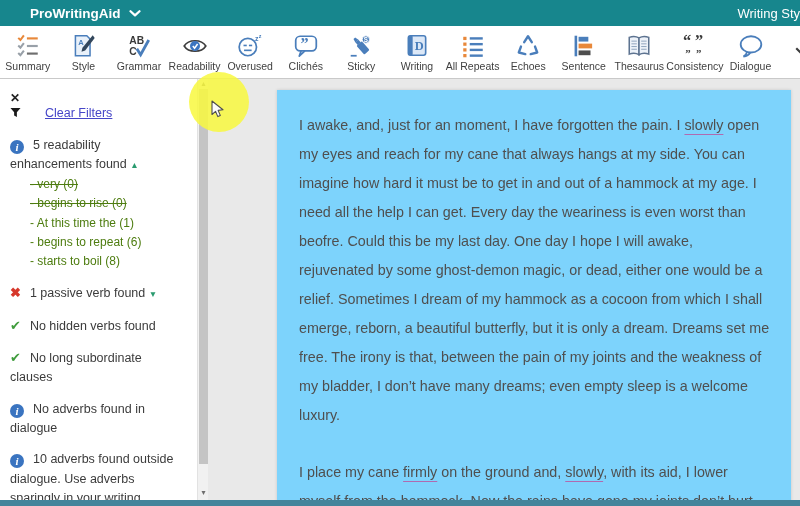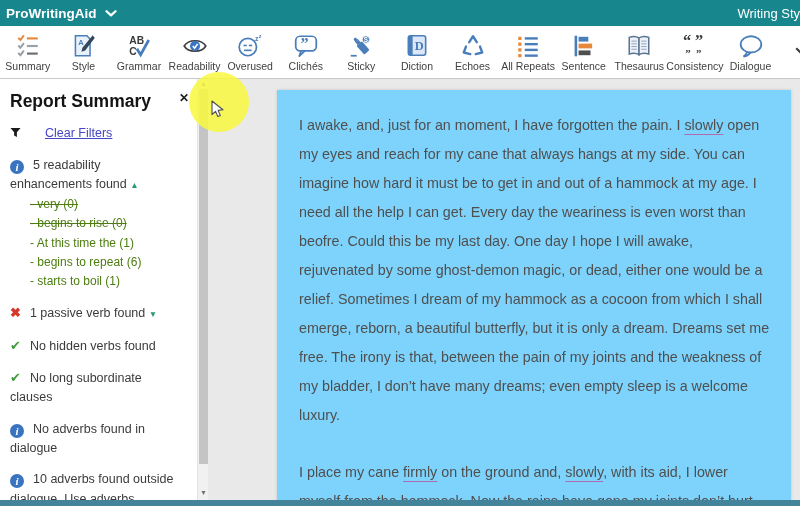--- a/index.html
+++ b/index.html
@@ -1,21 +1,21 @@
 <!DOCTYPE html>
 <html style="--teal: #17868d; --icon-blue: #4a7ebb; --icon-orange: #e8883a; --link-blue: #4646c8; --underline-purple: #b06ab0; --highlight-yellow: #f9f93f; --check-green: #3f9c3c; --error-red: #d6382b; --info-blue: #3a74c0; --arrow-teal: #2a9b6f; --bottom-bar: #44849b; --workspace-gray: #e9e9e9;"><head>
 <meta charset="utf-8">
 <style>
   html,body{margin:0;padding:0;}
   body{width:800px;height:506px;overflow:hidden;font-family:"Liberation Sans",sans-serif;background:#fff;}
   .app{position:relative;width:800px;height:506px;overflow:hidden;}
 
   
   .topbar{height:26px;background:var(--teal,#17868d);display:flex;align-items:center;justify-content:space-between;color:#fff;}
-  .app-menu{display:flex;align-items:center;gap:8px;padding-left:6px;font-size:13.5px;font-weight:bold;cursor:pointer;}
+  .app-menu{display:flex;align-items:center;gap:8px;padding-left:30px;font-size:13.5px;font-weight:bold;cursor:pointer;}
   .topbar-right{font-size:13px;white-space:nowrap;margin-right:-3px;}
 
   
   .toolbar{height:53px;box-sizing:border-box;background:#fff;border-bottom:1px solid #c9c9c9;display:flex;overflow:hidden;}
   .tb-item{flex:0 0 55.6px;width:55.6px;display:flex;flex-direction:column;align-items:center;padding-top:5px;cursor:pointer;}
   .tb-icon{height:29px;display:flex;align-items:center;justify-content:center;}
   .tb-label{font-size:10.5px;color:#3f3f3f;white-space:nowrap;margin-top:0;}
 
   
   .content{display:flex;height:421px;position:relative;}
@@ -154,49 +154,49 @@
         <span class="tb-label">Sticky</span>
       </div>
       <div class="tb-item">
         <span class="tb-icon">
           <svg width="28" height="26" viewBox="0 0 24 24">
             <rect x="4" y="2.5" width="16" height="18" rx="2" fill="#dce8f7" stroke="#4a7ebb" stroke-width="1.5"></rect>
             <rect x="4" y="2.5" width="4" height="18" rx="1" fill="#4a7ebb"></rect>
             <text x="14" y="16" font-size="11.5" font-weight="bold" fill="#4a7ebb" text-anchor="middle" font-family="Liberation Serif,serif">D</text>
           </svg>
         </span>
-        <span class="tb-label">Diction</span>
-      </div>
-      <div class="tb-item">
-        <span class="tb-icon">
-          <svg width="28" height="26" viewBox="0 0 24 24" fill="none" stroke="#4a7ebb" stroke-width="2.2" stroke-linecap="round" stroke-linejoin="round">
-            <path d="M8.5 8.5 L12 3 L15.5 8.5"></path>
-            <path d="M5.5 12.5 L3.5 18 L9.5 19.5"></path>
-            <path d="M18.5 12.5 L20.5 18 L14.5 19.5"></path>
-          </svg>
-        </span>
-        <span class="tb-label">Echoes</span>
+        <span class="tb-label">Writing</span>
       </div>
       <div class="tb-item">
         <span class="tb-icon">
           <svg width="28" height="26" viewBox="0 0 24 24">
             <rect x="3" y="3.5" width="3" height="3" fill="#e8883a"></rect>
             <rect x="9" y="3.9" width="12" height="2.2" fill="#4a7ebb"></rect>
             <rect x="3" y="8.8" width="3" height="3" fill="#e8883a"></rect>
             <rect x="9" y="9.200000000000001" width="12" height="2.2" fill="#4a7ebb"></rect>
             <rect x="3" y="14.1" width="3" height="3" fill="#e8883a"></rect>
             <rect x="9" y="14.5" width="12" height="2.2" fill="#4a7ebb"></rect>
             <rect x="3" y="19.4" width="3" height="3" fill="#e8883a"></rect>
             <rect x="9" y="19.799999999999997" width="12" height="2.2" fill="#4a7ebb"></rect>
           </svg>
         </span>
         <span class="tb-label">All Repeats</span>
       </div>
       <div class="tb-item">
         <span class="tb-icon">
+          <svg width="28" height="26" viewBox="0 0 24 24" fill="none" stroke="#4a7ebb" stroke-width="2.2" stroke-linecap="round" stroke-linejoin="round">
+            <path d="M8.5 8.5 L12 3 L15.5 8.5"></path>
+            <path d="M5.5 12.5 L3.5 18 L9.5 19.5"></path>
+            <path d="M18.5 12.5 L20.5 18 L14.5 19.5"></path>
+          </svg>
+        </span>
+        <span class="tb-label">Echoes</span>
+      </div>
+      <div class="tb-item">
+        <span class="tb-icon">
           <svg width="28" height="26" viewBox="0 0 24 24">
             <line x1="4.5" y1="2.5" x2="4.5" y2="21.5" stroke="#4a7ebb" stroke-width="2.4"></line>
             <rect x="7" y="3.5" width="9" height="4.4" fill="#4a7ebb"></rect>
             <rect x="7" y="9.8" width="12.5" height="4.4" fill="#e8883a"></rect>
             <rect x="7" y="16.1" width="11" height="4.4" fill="#4e4e4e"></rect>
           </svg>
         </span>
         <span class="tb-label">Sentence</span>
       </div>
       <div class="tb-item">
@@ -234,37 +234,36 @@
           <svg width="28" height="26" viewBox="0 0 24 24">
             <path d="M3 14 L8 19 L21 4" stroke="#3d3d3d" stroke-width="2" fill="none"></path>
           </svg>
         </span>
       </div>
     </nav>
 
   <div class="content">
     <aside class="sidebar">
       <div class="sidebar-head">
-        <h2>Report Summary</h2>
         <button class="close-btn">✕</button>
       </div>
       <a class="clear-filters">
         <svg width="11" height="11" viewBox="0 0 12 12">
             <path d="M0.5 1 H11.5 L7.5 5.8 V11 L4.5 9.2 V5.8 Z" fill="#1a1a1a"></path>
           </svg>
         <span>Clear Filters</span>
       </a>
       <div id="sidebar-items">
           <div class="sb-item"><span class="sb-ic"><span class="ic-info">i</span></span><span>5 readability enhancements found</span> <span class="sb-expand">▲</span></div>
           <div class="sb-sub">
             <div class="sb-subitem struck">- very (0)</div>
             <div class="sb-subitem struck">- begins to rise (0)</div>
             <div class="sb-subitem">- At this time the (1)</div>
             <div class="sb-subitem">- begins to repeat (6)</div>
-            <div class="sb-subitem">- starts to boil (1)</div>
+            <div class="sb-subitem">- starts to boil (8)</div>
           </div>
           <div class="sb-item"><span class="sb-ic"><span class="ic-error">✖</span></span><span>1 passive verb found</span> <span class="sb-expand">▼</span></div>
           <div class="sb-item"><span class="sb-ic"><span class="ic-check">✔</span></span><span>No hidden verbs found</span></div>
           <div class="sb-item"><span class="sb-ic"><span class="ic-check">✔</span></span><span>No long subordinate clauses</span></div>
           <div class="sb-item"><span class="sb-ic"><span class="ic-info">i</span></span><span>No adverbs found in dialogue</span></div>
           <div class="sb-item"><span class="sb-ic"><span class="ic-info">i</span></span><span>10 adverbs found outside dialogue. Use adverbs sparingly in your writing, especially in creative writing</span> </div>
         </div>
     </aside>
 
     <div class="v-scrollbar">

